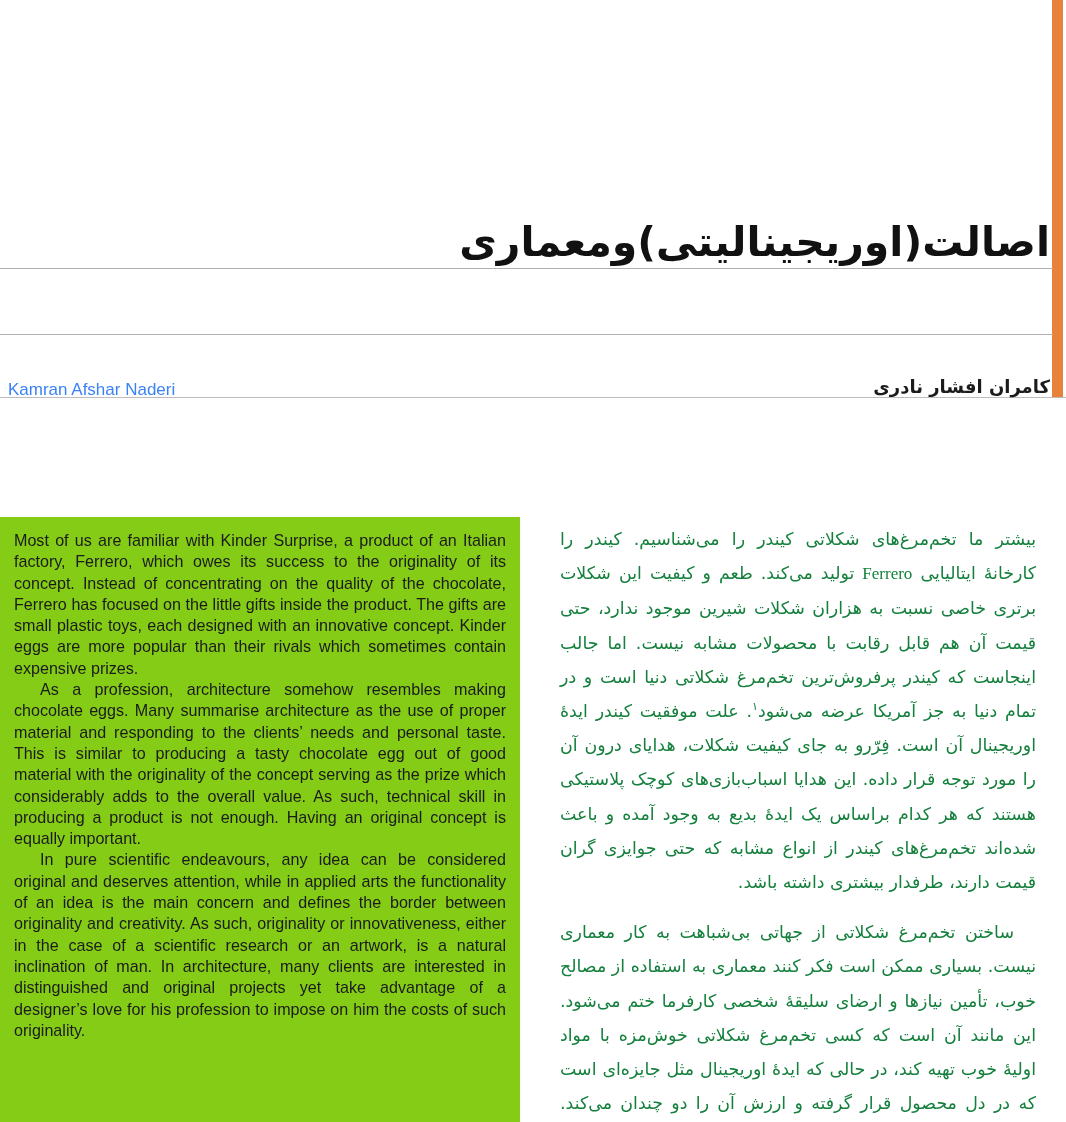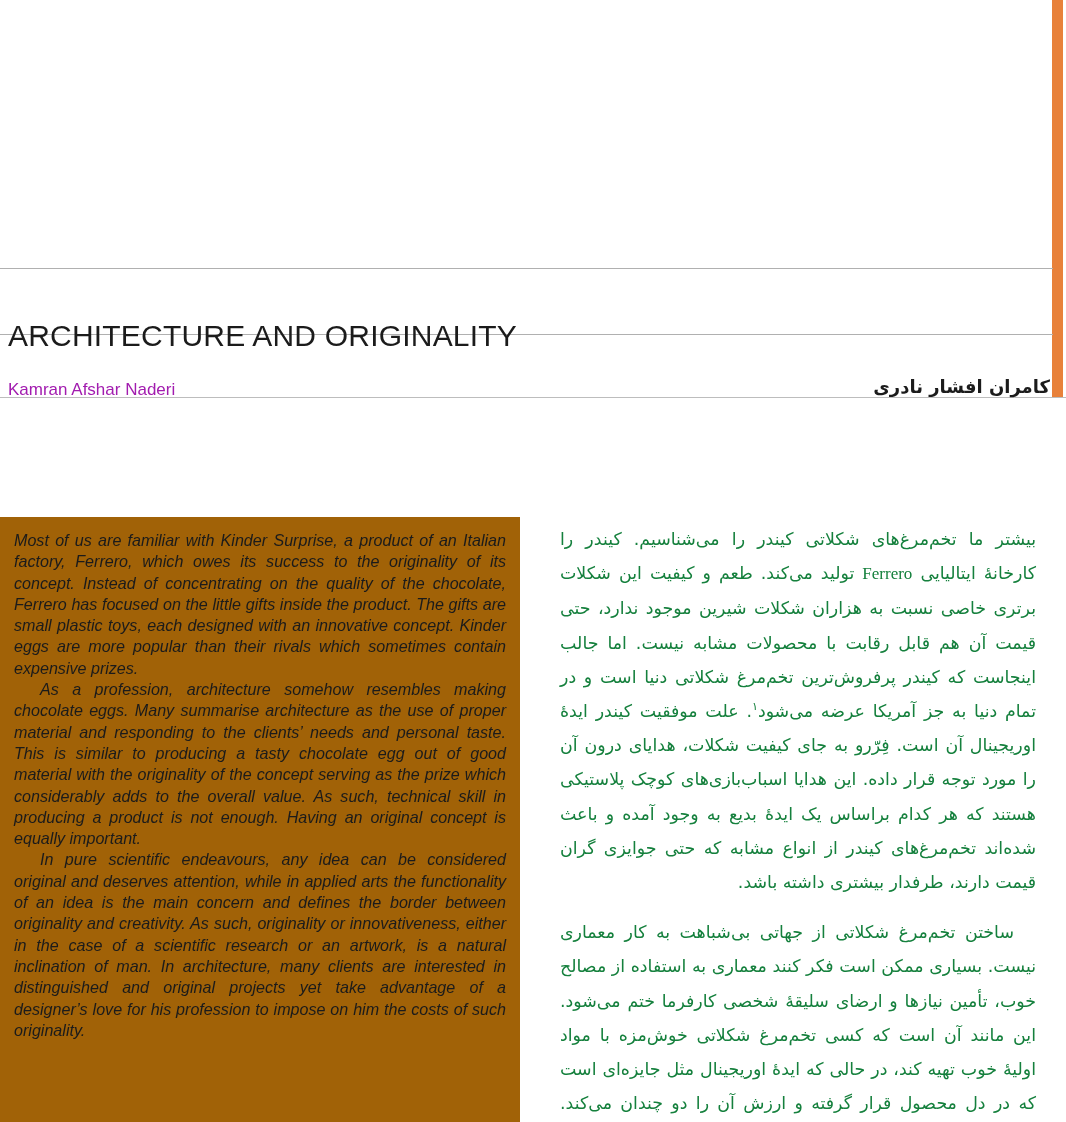--- a/index.html
+++ b/index.html
@@ -76,21 +76,21 @@
 
   
   .byline-en {
     position: absolute;
     left: 8px;
     top: 380px;
     font-size: 17px;
     font-weight: 400;
     line-height: 1.2;
     white-space: nowrap;
-    color: #a21caf;
+    color: #3b82f6;
   }
   .byline-fa {
     position: absolute;
     right: 16px;
     top: 376px;
     font-family: "DejaVu Sans", sans-serif;
     font-size: 18px;
     font-weight: 700;
     line-height: 1.2;
     direction: rtl;
@@ -98,25 +98,24 @@
     color: #1b1b1b;
   }
 
   
   .col-en {
     position: absolute;
     left: 0;
     top: 517px;
     width: 520px;
     height: 605px;
-    background: #a16207;
+    background: #84cc16;
     box-sizing: border-box;
     padding: 13px 14px 0 14px;
     overflow: hidden;
-    font-style: italic;
   }
   .col-en p {
     margin: 0;
     font-size: 16.1px;
     line-height: 21.3px;
     text-align: justify;
     text-justify: inter-word;
     color: #1b1b1b;
     hyphens: none;
   }
@@ -162,22 +161,22 @@
 <body>
 
 <div class="page">
 
   <div class="accent-bar"></div>
 
   <div class="rule rule-title-top"></div>
   <div class="rule rule-title-bot"></div>
   <div class="rule rule-byline"></div>
 
+  <div class="title-fa">اصالت(اوریجینالیتی)ومعماری</div>
 
-  <h1 class="title-en">ARCHITECTURE AND ORIGINALITY</h1>
 
   <div class="byline-en">Kamran Afshar Naderi</div>
 
   <div class="byline-fa">کامران افشار نادری</div>
 
   <div class="col-en">
     <p>Most of us are familiar with Kinder Surprise, a product of an Italian factory, Ferrero, which owes its success to the originality of its concept. Instead of concentrating on the quality of the chocolate, Ferrero has focused on the little gifts inside the product. The gifts are small plastic toys, each designed with an innovative concept. Kinder eggs are more popular than their rivals which sometimes contain expensive prizes.</p>
     <p class="indent">As a profession, architecture somehow resembles making chocolate eggs. Many summarise architecture as the use of proper material and responding to the clients’ needs and personal taste. This is similar to producing a tasty chocolate egg out of good material with the originality of the concept serving as the prize which considerably adds to the overall value. As such, technical skill in producing a product is not enough. Having an original concept is equally important.</p>
     <p class="indent">In pure scientific endeavours, any idea can be considered original and deserves attention, while in applied arts the functionality of an idea is the main concern and defines the border between originality and creativity. As such, originality or innovativeness, either in the case of a scientific research or an artwork, is a natural inclination of man. In architecture, many clients are interested in distinguished and original projects yet take advantage of a designer’s love for his profession to impose on him the costs of such originality.</p>
   </div>

